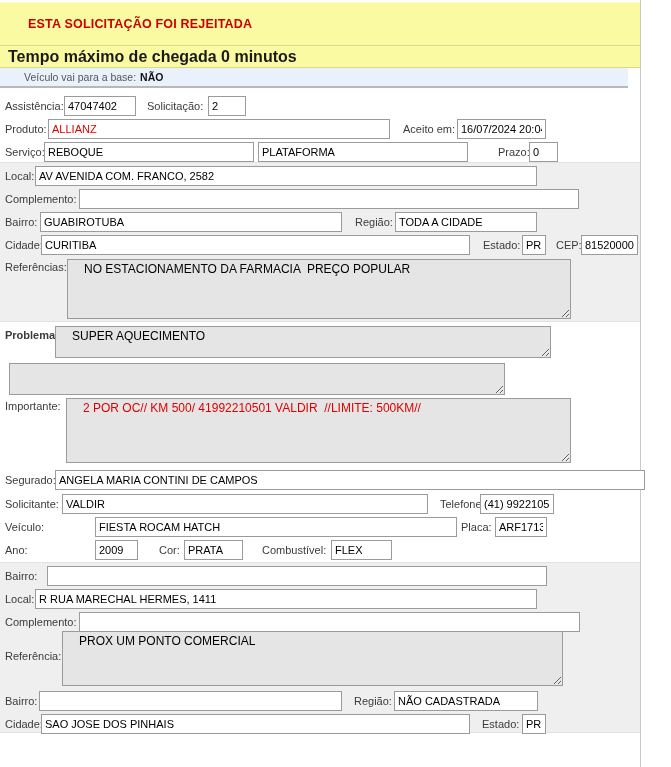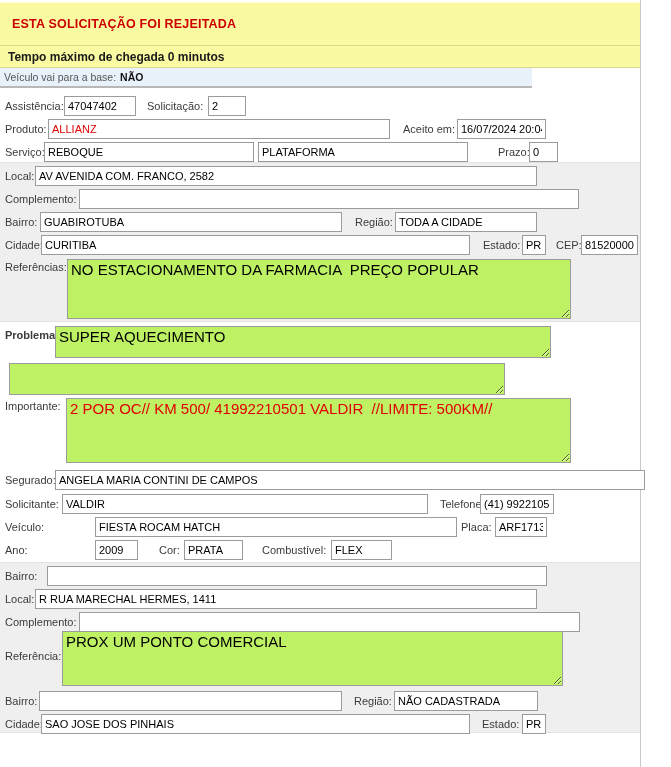--- a/index.html
+++ b/index.html
@@ -1,32 +1,32 @@
 <!DOCTYPE html>
 <html><head>
 <meta charset="utf-8">
 <style>
   html,body{margin:0;padding:0;background:#ffffff;}
   body{font-family:"Liberation Sans", sans-serif; -webkit-font-smoothing:antialiased;}
   .page{position:relative;width:671px;height:767px;background:#fff;overflow:hidden;}
   .content{position:absolute;left:0;top:0;width:640px;height:767px;background:#fff;border-right:1px solid #c9c9c9;}
-  .banner{position:absolute;left:0;top:2px;width:640px;height:43px;background:#fafaa2;border-top:1px solid #fdfdcf;box-sizing:border-box;display:flex;align-items:center;padding-left:12px;}
+  .banner{position:absolute;left:0;top:2px;width:640px;height:43px;background:#fafaa2;border-top:1px solid #fdfdcf;box-sizing:border-box;display:flex;align-items:center;padding-left:28px;}
   .banner span{color:#cc0000;font-weight:bold;font-size:12.5px;letter-spacing:.2px;}
   .bar-tempo{position:absolute;left:0;top:45px;width:640px;height:23px;background:#fafaa2;border-top:1px solid #d9d98f;border-bottom:1px solid #d9d98f;box-sizing:border-box;display:flex;align-items:center;padding-left:8px;}
-  .bar-tempo span{color:#1a1a1a;font-weight:bold;font-size:12px;}
-  .bar-base{position:absolute;left:0;top:68px;width:532px;height:20px;background:#e9f2fb;border-bottom:2px solid #b8b8b8;box-sizing:border-box;display:flex;align-items:center;padding-left:4px;gap:4px;}
+  .bar-tempo span{color:#1a1a1a;font-weight:bold;font-size:16px;}
+  .bar-base{position:absolute;left:0;top:68px;width:628px;height:20px;background:#e9f2fb;border-bottom:2px solid #b8b8b8;box-sizing:border-box;display:flex;align-items:center;padding-left:24px;gap:4px;}
   .bar-base .b-lbl{color:#555;font-size:10.5px;}
   .bar-base .b-val{color:#111;font-size:10.5px;font-weight:bold;}
   .band{position:absolute;left:0;width:640px;background:#efefef;border-top:1px solid #e3e3e3;border-bottom:1px solid #e3e3e3;box-sizing:border-box;}
   .band1{top:162px;height:160px;}
   .band2{top:562px;height:171px;}
   .lbl{position:absolute;font-size:11px;color:#3b3b3b;line-height:20px;white-space:nowrap;}
   .lbl-top{line-height:13px;}
   .inp{position:absolute;height:20px;box-sizing:border-box;border:1px solid #9b9b9b;background:#fff;font-family:"Liberation Sans", sans-serif;font-size:11px;color:#000;padding:1px 3px;overflow:hidden;white-space:nowrap;}
-  .txa{position:absolute;box-sizing:border-box;border:1px solid #9b9b9b;background:#bef264;font-family:"Liberation Sans", sans-serif;font-size:15px;color:#000;padding:3px 3px;resize:both;overflow:hidden;line-height:13px;}
+  .txa{position:absolute;box-sizing:border-box;border:1px solid #9b9b9b;background:#e5e5e5;font-family:"Liberation Sans", sans-serif;font-size:12px;color:#000;padding:3px 16px;resize:both;overflow:hidden;line-height:13px;}
   .red{color:#e00000;}
 </style>
 </head>
 <body>
 
 <div class="page">
   <div class="content">
 
     <div class="banner">
       <span>ESTA SOLICITAÇÃO FOI REJEITADA</span>

